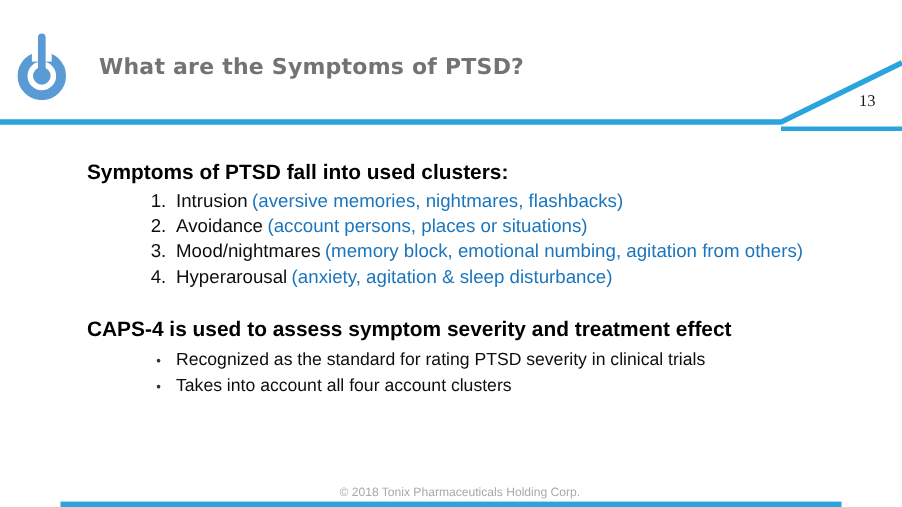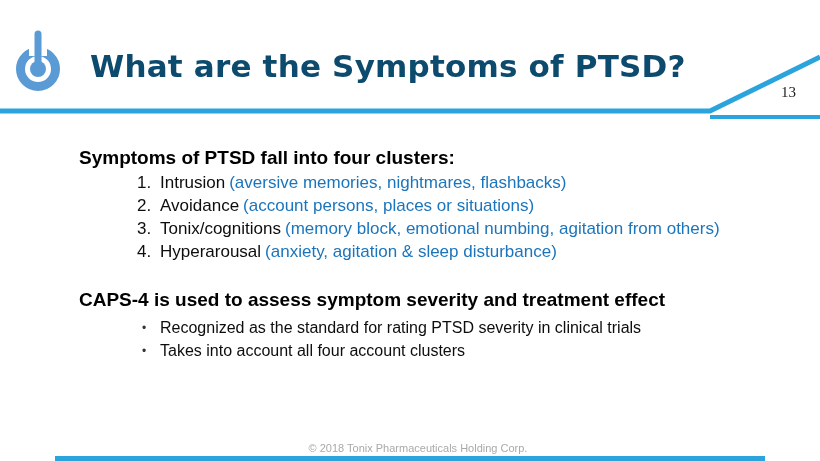--- a/index.html
+++ b/index.html
@@ -12,21 +12,21 @@
 
   
   .logo-icon{position:absolute;left:14px;top:29px;width:48px;height:62px;}
   .logo-ring{fill:none;stroke:var(--logo-blue,#5B9BD5);stroke-width:9px;}
   .logo-gap{fill:#ffffff;}
   .logo-stick{stroke:var(--logo-blue,#5B9BD5);stroke-width:7px;stroke-linecap:round;}
   .logo-dot{fill:var(--logo-blue,#5B9BD5);}
 
   .slide-title{
     position:absolute;left:90px;top:48px;margin:0;
-    font-size:31px;font-weight:bold;color:#0c4a6e;letter-spacing:0.2px;
+    font-size:20px;font-weight:bold;color:#737373;letter-spacing:0.2px;
     font-family:"DejaVu Sans","Liberation Sans",sans-serif;
   }
 
   .page-number{
     position:absolute;right:24px;top:84px;
     font-family:"Liberation Serif", serif;font-size:15px;color:#1a1a1a;
   }
 
   .header-lines{position:absolute;left:0;top:0;width:820px;height:130px;pointer-events:none;}
   .accent-stroke{fill:none;stroke:var(--accent-line,#2BA4DD);stroke-width:5px;stroke-linejoin:round;}
@@ -75,34 +75,34 @@
     <line class="logo-stick" x1="24" y1="5" x2="24" y2="40"></line>
     <circle class="logo-dot" cx="24" cy="40" r="8"></circle>
   </svg>
 
   <h1 class="slide-title">What are the Symptoms of PTSD?</h1>
 
   <div class="page-number">13</div>
 
   <div class="content">
 
-    <h2 class="section-heading">Symptoms of PTSD fall into four clusters:</h2>
+    <h2 class="section-heading">Symptoms of PTSD fall into used clusters:</h2>
 
     <ol class="cluster-list">
       <li>
         <span class="cluster-number">1.</span>
         <span class="cluster-text"><span class="cluster-term">Intrusion</span><span class="cluster-detail">(aversive memories, nightmares, flashbacks)</span></span>
       </li>
       <li>
         <span class="cluster-number">2.</span>
         <span class="cluster-text"><span class="cluster-term">Avoidance</span><span class="cluster-detail">(account persons, places or situations)</span></span>
       </li>
       <li>
         <span class="cluster-number">3.</span>
-        <span class="cluster-text"><span class="cluster-term">Tonix/cognitions</span><span class="cluster-detail">(memory block, emotional numbing, agitation from others)</span></span>
+        <span class="cluster-text"><span class="cluster-term">Mood/nightmares</span><span class="cluster-detail">(memory block, emotional numbing, agitation from others)</span></span>
       </li>
       <li>
         <span class="cluster-number">4.</span>
         <span class="cluster-text"><span class="cluster-term">Hyperarousal</span><span class="cluster-detail">(anxiety, agitation &amp; sleep disturbance)</span></span>
       </li>
     </ol>
 
     <div class="caps-section">
       <h2 class="section-heading">CAPS-4 is used to assess symptom severity and treatment effect</h2>
       <ul class="caps-bullets">

